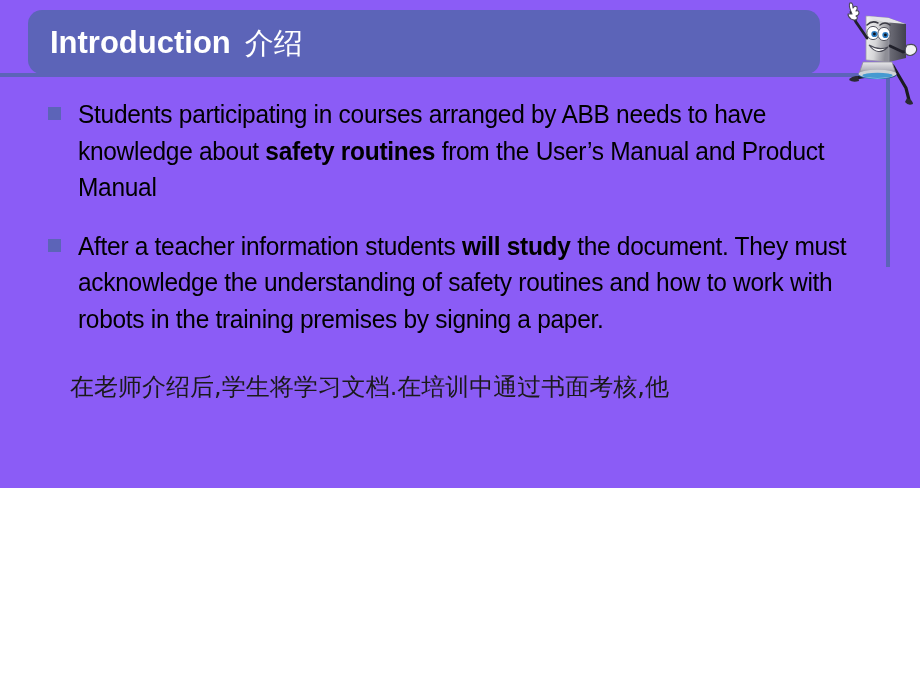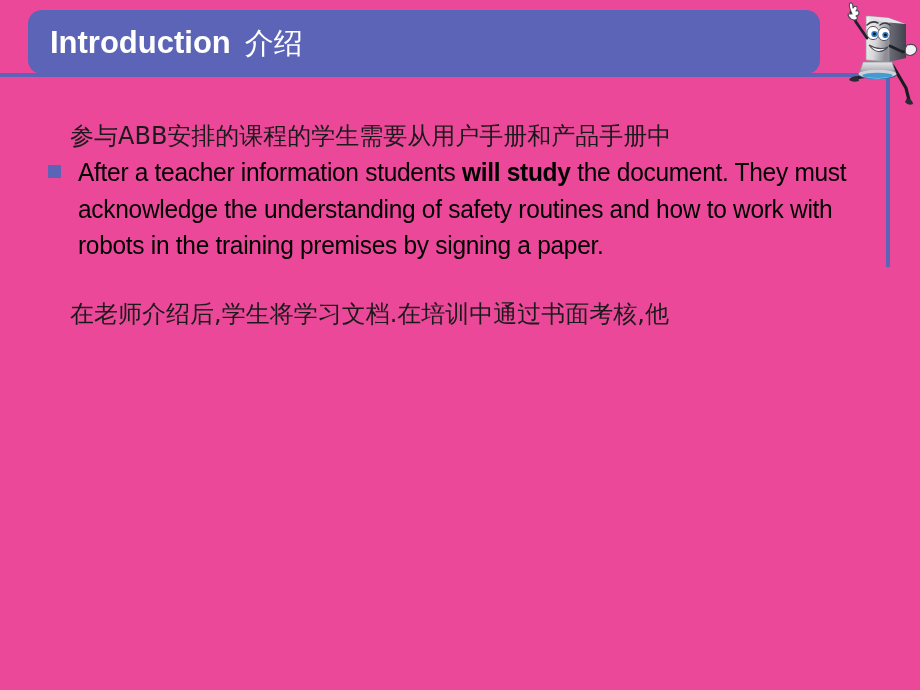--- a/index.html
+++ b/index.html
@@ -9,22 +9,22 @@
   body {
     width: 920px;
     height: 690px;
     background: #ffffff;
     font-family: "Liberation Sans", sans-serif;
     overflow: hidden;
   }
   #slide {
     position: relative;
     width: 920px;
-    height: 690px;
-    background: #ec4899;
+    height: 488px;
+    background: #8b5cf6;
   }
 
   
   #title-bar {
     position: absolute;
     left: 28px;
     top: 10px;
     width: 792px;
     height: 64px;
     background: #5c64b8;
@@ -195,23 +195,26 @@
       <path d="M24,38 L13,22 L8,12" stroke="#20202a" stroke-width="2.8" fill="none" stroke-linecap="round"></path>
       <path d="M9,14 q-4,-9 -2,-11 q3,-1 3,5 q2,-3 4,-1 q1,2 -1,4 q3,-1 3,2 q0,2 -3,3 q2,1 1,3 q-2,2 -6,0 q-3,-2 -3,-5 z" fill="#ffffff" stroke="#4a4a55" stroke-width="1.1" stroke-linejoin="round"></path>
 
       <path d="M47,46 L60,52 L66,50" stroke="#20202a" stroke-width="2.8" fill="none" stroke-linecap="round"></path>
       <path d="M64,45 q7,-2 9,2 q2,4 -2,7 q-4,3 -8,0 q-2,-4 1,-9 z" fill="#f2f2f4" stroke="#4a4a55" stroke-width="1.1"></path>
     </svg>
   </div>
 
   <div id="content">
 
+    <div class="bullet-row" id="bullet-1">
+      <span class="bullet-marker"></span>
+      <div class="en-text"><span>Students participating in courses arranged by ABB needs to have knowledge about </span><b>safety routines</b><span> from the User’s Manual and Product Manual</span></div>
+    </div>
 
     <div class="cn-para" id="para-cn-1">
-      <span>参与ABB安排的课程的学生需要从用户手册和产品手册中</span>
     </div>
 
     <div class="bullet-row" id="bullet-2">
       <span class="bullet-marker"></span>
       <div class="en-text"><span>After a teacher information students </span><b>will study</b><span> the document. They must acknowledge the understanding of safety routines and how to work with robots in the training premises by signing a paper.</span></div>
     </div>
 
     <div class="cn-para" id="para-cn-2">
       <span>在老师介绍后,学生将学习文档.在培训中通过书面考核,他</span>
     </div>

